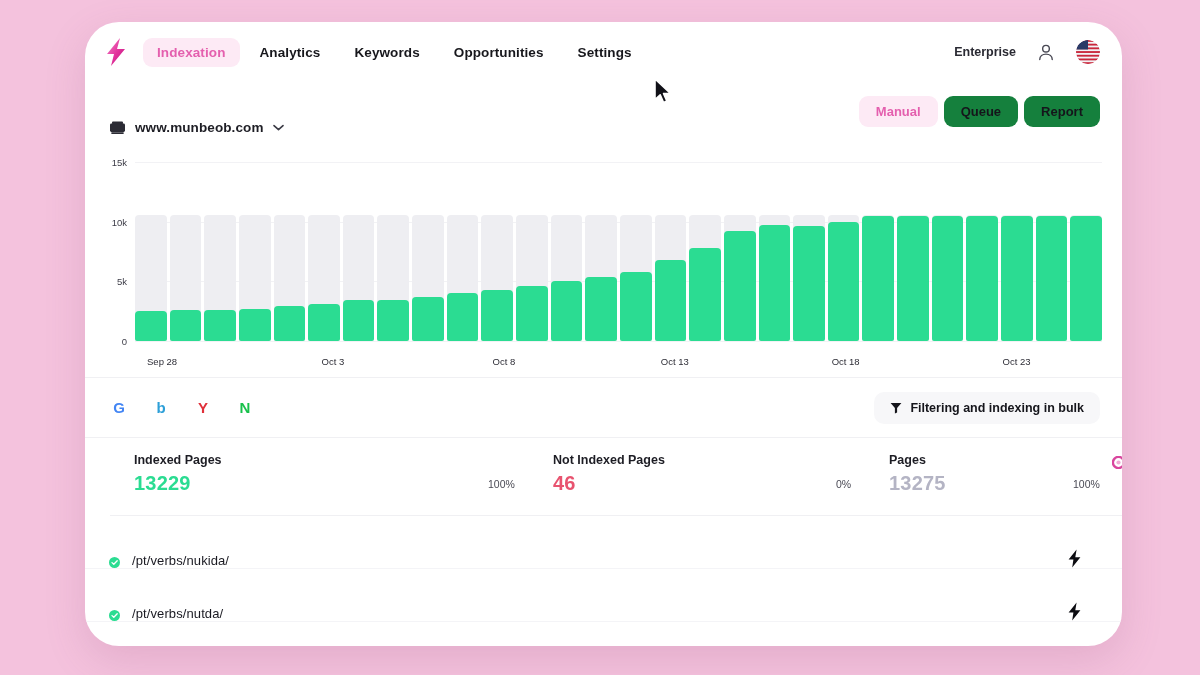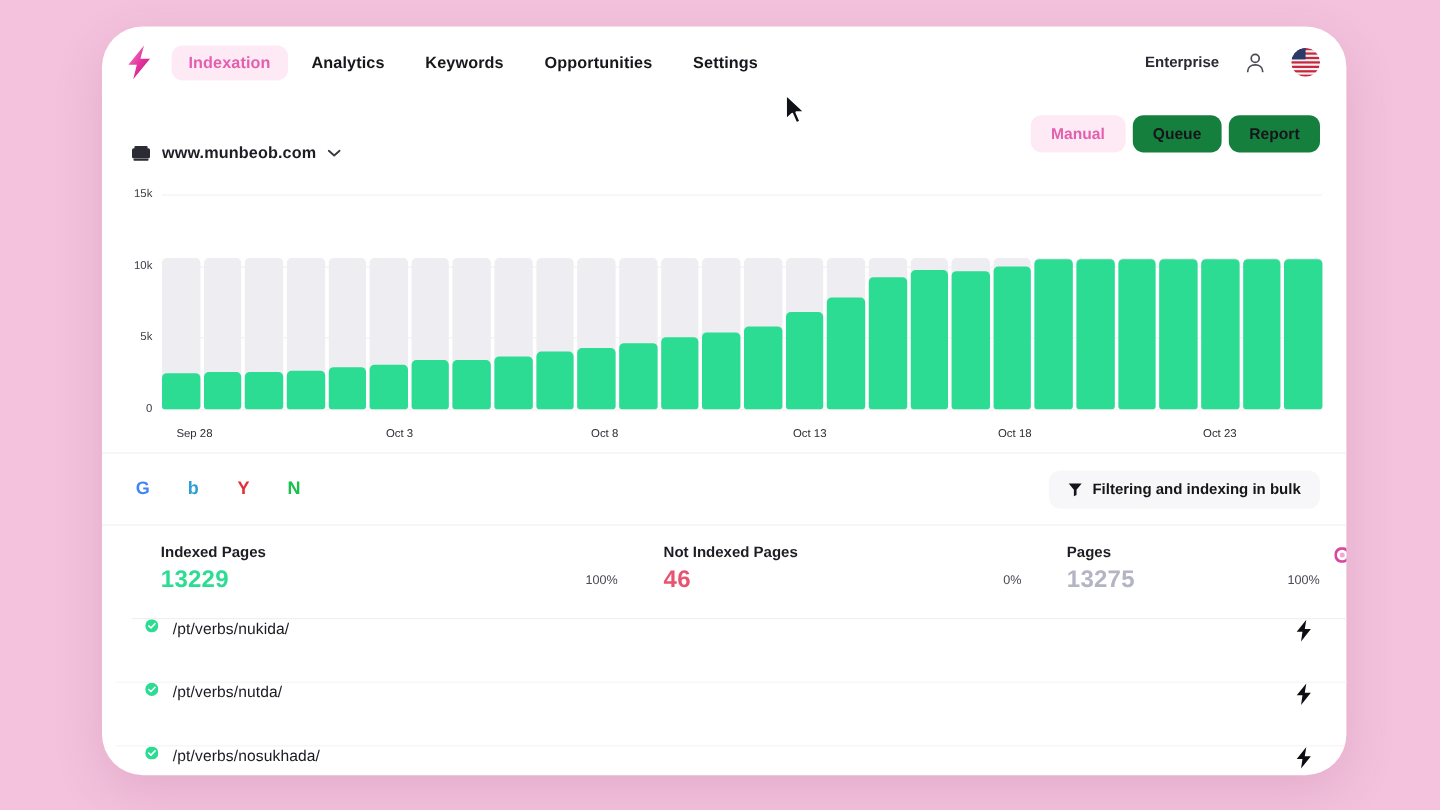--- a/index.html
+++ b/index.html
@@ -155,22 +155,22 @@
   .stat-label { font-size: 12.5px; font-weight: bold; color: #1d1d24; margin-bottom: 5px; }
   .stat-value { font-size: 20px; font-weight: bold; letter-spacing: .2px; }
   .stat-pct {
     position: absolute; top: 40px;
     font-size: 10.5px; color: #4a4a55; font-weight: normal;
   }
   #donut-icon { position: absolute; right: 22px; top: 18px; width: 13px; height: 13px; }
 
   
   .url-row {
-    position: absolute; left: 12px; width: 100%; height: 53px;
-    display: flex; align-items: flex-start;
+    position: absolute; left: 0; width: 100%; height: 53px;
+    display: flex; align-items: flex-end;
     padding: 0 40px 0 24px;
     border-bottom: 1px solid #f4f4f7;
   }
   .url-status-icon { width: 11px; height: 11px; margin-right: 12px; flex:0 0 auto; }
   .url-text { font-size: 13px; color: #1a1a22; letter-spacing: .1px; }
   .bolt-icon { margin-left: auto; width: 15px; height: 19px; color: #0d0d12; }
 
   
   #cursor {
     position: absolute;

